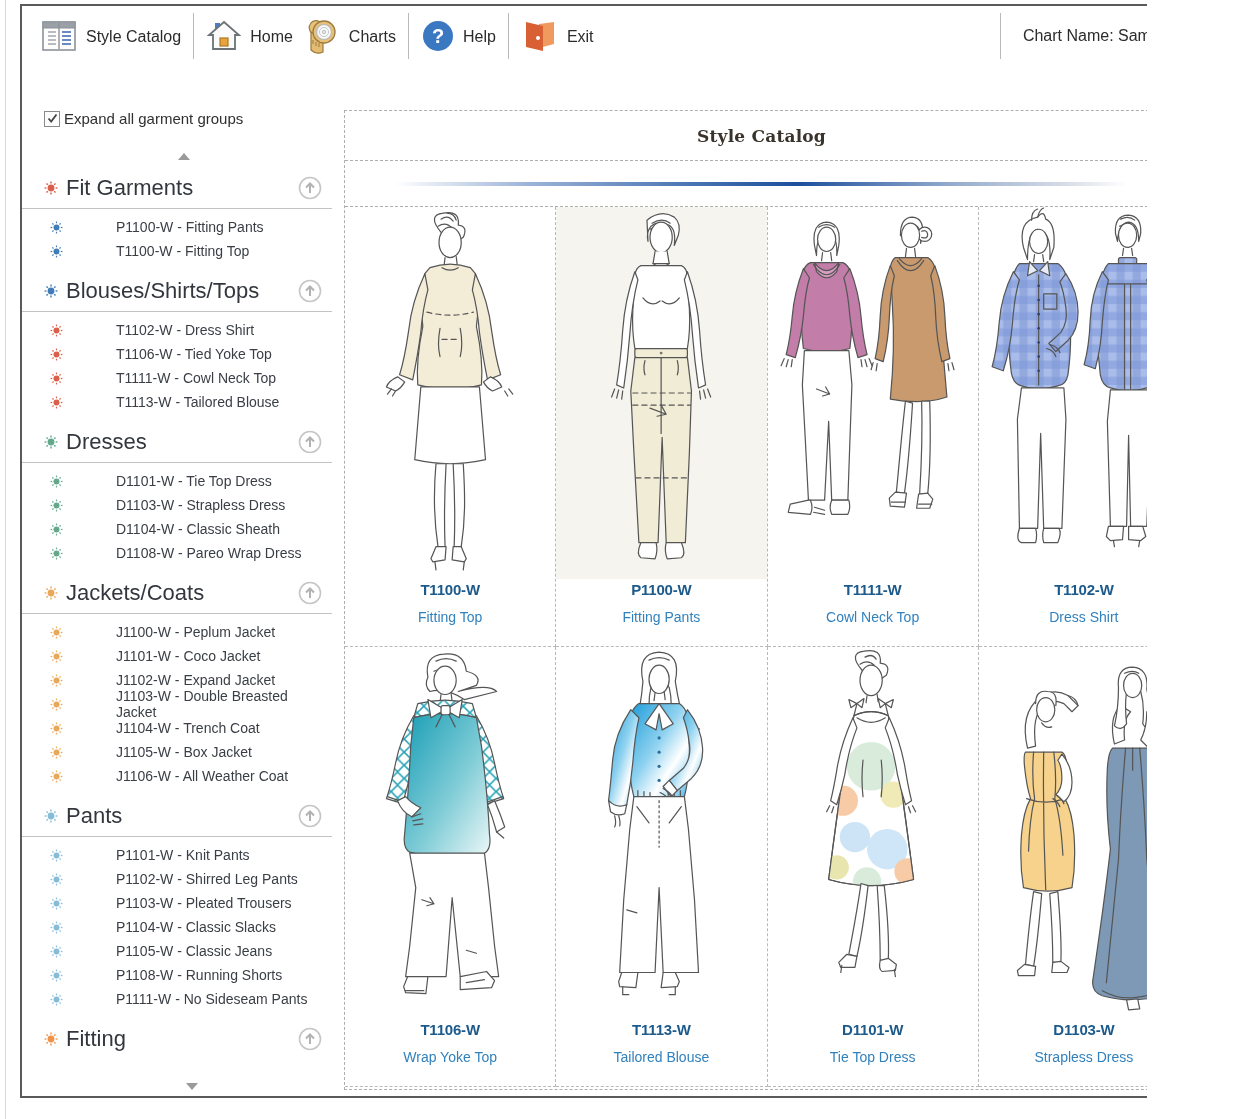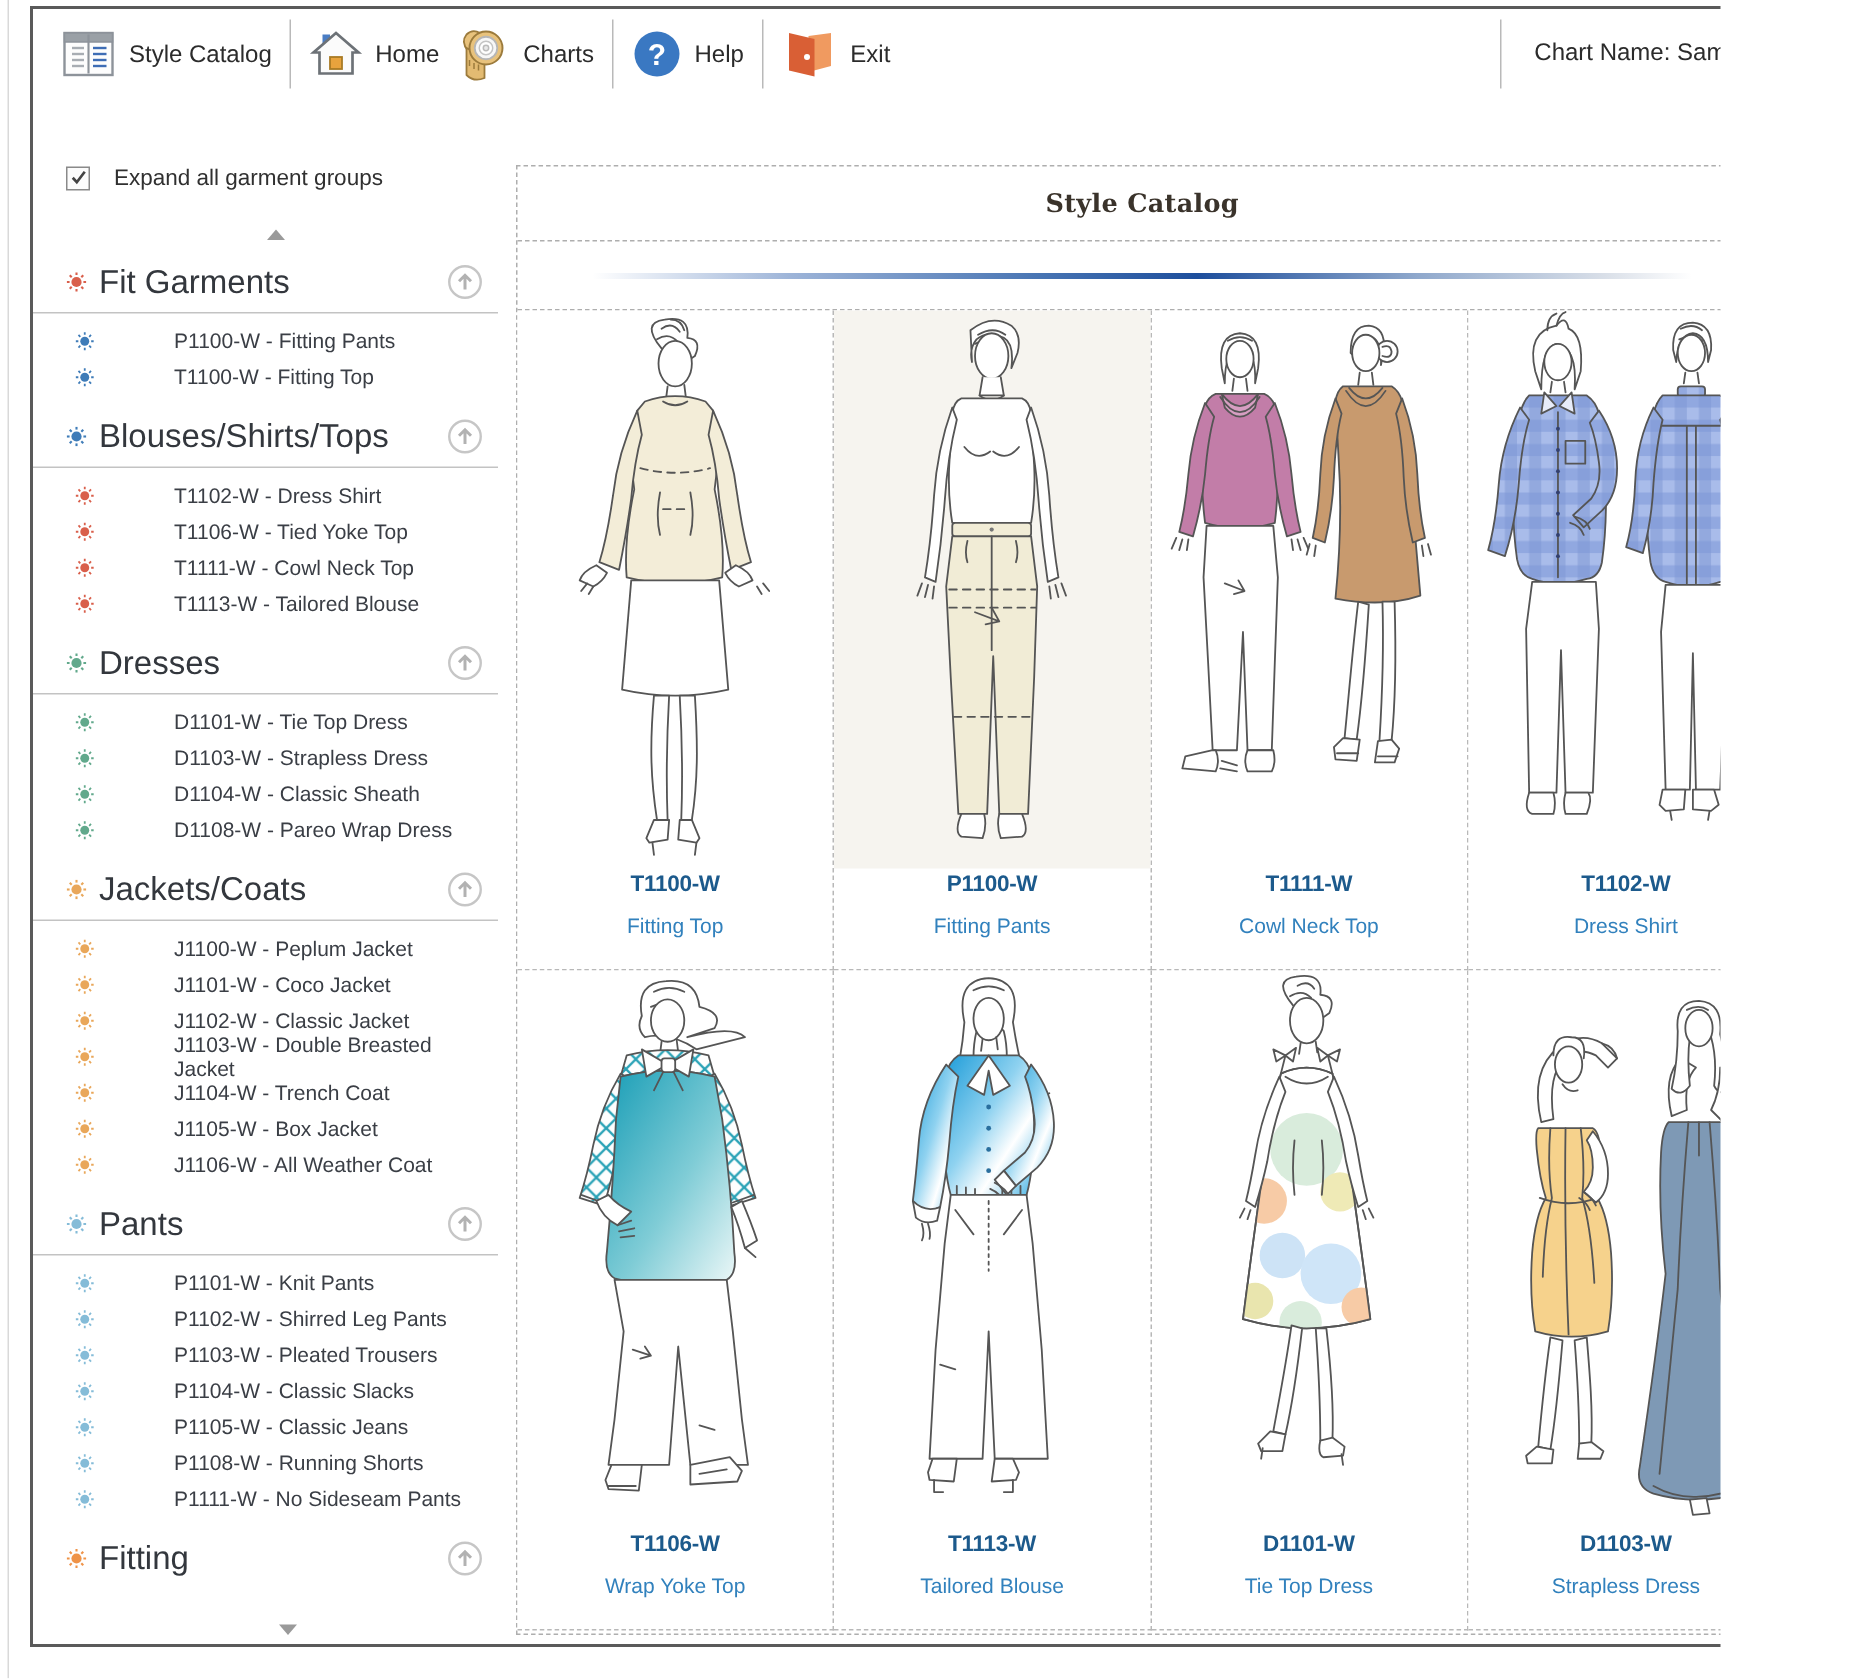--- a/index.html
+++ b/index.html
@@ -12,21 +12,21 @@
   .tb-item{display:flex;align-items:center;gap:8px;font-size:16px;color:#2b2b2b;cursor:pointer;white-space:nowrap;}
   .tb-div{width:1px;height:46px;background:#b9b9b9;margin:0 12px;}
   .tb-label{position:relative;top:1px;}
   #chartName{margin-left:auto;font-size:16px;color:#2b2b2b;}
 
   
   .icn{display:inline-block;}
 
   
   #sidebar{position:absolute;left:14px;top:60px;width:296px;bottom:0;}
-  #expandRow{margin:44px 0 0 8px;display:flex;align-items:center;gap:16px;font-size:15px;color:#303030;cursor:pointer;}
+  #expandRow{margin:44px 0 0 8px;display:flex;align-items:center;gap:4px;font-size:15px;color:#303030;cursor:pointer;}
   .cb{width:14px;height:14px;border:1px solid #8a8a8a;background:#fcfcfc;display:inline-flex;align-items:center;justify-content:center;}
   .tri-up{width:0;height:0;border-left:6px solid transparent;border-right:6px solid transparent;border-bottom:7px solid #9a9a9a;margin:26px auto 0 auto;cursor:pointer;}
   .tri-down{position:absolute;bottom:6px;left:150px;width:0;height:0;border-left:6px solid transparent;border-right:6px solid transparent;border-top:7px solid #9a9a9a;cursor:pointer;}
   .grp{margin-top:12px;}
   .grp-head{display:flex;align-items:center;height:32px;padding-left:8px;cursor:pointer;}
   .grp-head .sun{margin-right:8px;}
   .grp-title{font-size:22px;color:#33373d;flex:1;}
   .grp-rule{border:none;border-top:1px solid #c3c3c3;margin:4px 0 6px -14px;}
   .itm{display:flex;align-items:center;height:24px;padding-left:14px;font-size:14px;color:#3a3e45;cursor:pointer;gap:44px;}
   .itm .sun{margin-right:9px;}
@@ -454,21 +454,21 @@
                 <line x1="7" y1="0.6" x2="7" y2="2.4"></line>
                 <line x1="7" y1="11.6" x2="7" y2="13.4"></line>
                 <line x1="0.6" y1="7" x2="2.4" y2="7"></line>
                 <line x1="11.6" y1="7" x2="13.4" y2="7"></line>
                 <line x1="2.5" y1="2.5" x2="3.8" y2="3.8"></line>
                 <line x1="10.2" y1="10.2" x2="11.5" y2="11.5"></line>
                 <line x1="2.5" y1="11.5" x2="3.8" y2="10.2"></line>
                 <line x1="10.2" y1="3.8" x2="11.5" y2="2.5"></line>
               </g>
             </svg>
-          <span>J1102-W - Classic Jacket</span>
+          <span>J1102-W - Expand Jacket</span>
         </div>
         <div class="itm">
           <svg class="sun c-orange" width="13" height="13" viewBox="0 0 14 14">
               <circle cx="7" cy="7" r="3.2" fill="currentColor"></circle>
               <g stroke="currentColor" stroke-width="1.3">
                 <line x1="7" y1="0.6" x2="7" y2="2.4"></line>
                 <line x1="7" y1="11.6" x2="7" y2="13.4"></line>
                 <line x1="0.6" y1="7" x2="2.4" y2="7"></line>
                 <line x1="11.6" y1="7" x2="13.4" y2="7"></line>
                 <line x1="2.5" y1="2.5" x2="3.8" y2="3.8"></line>

